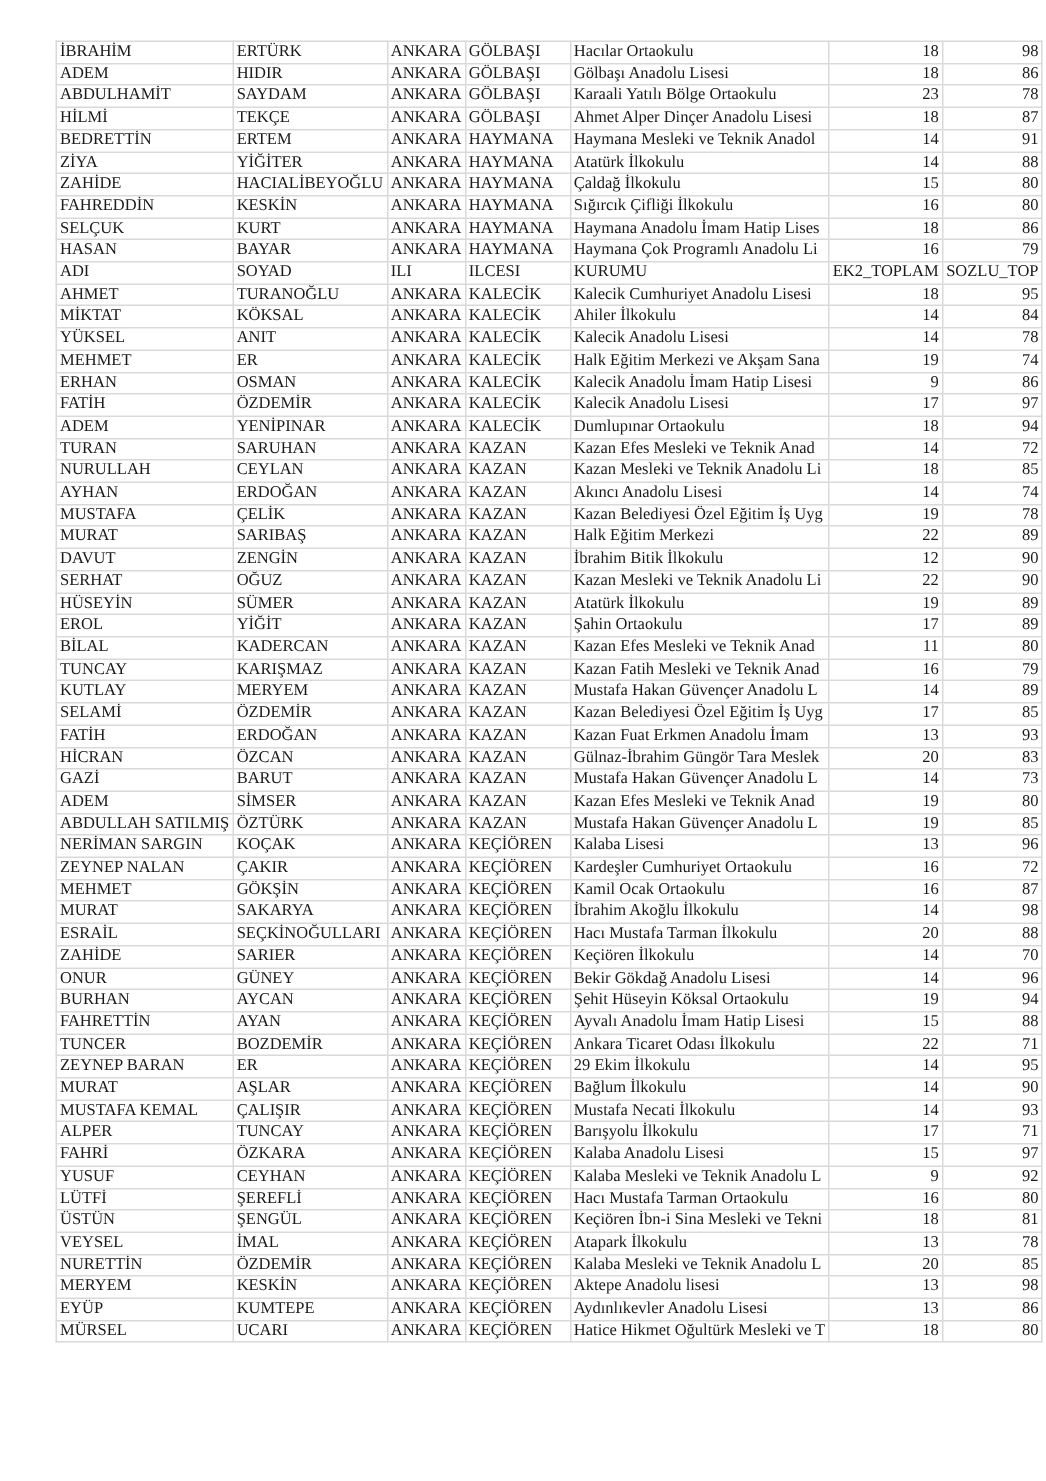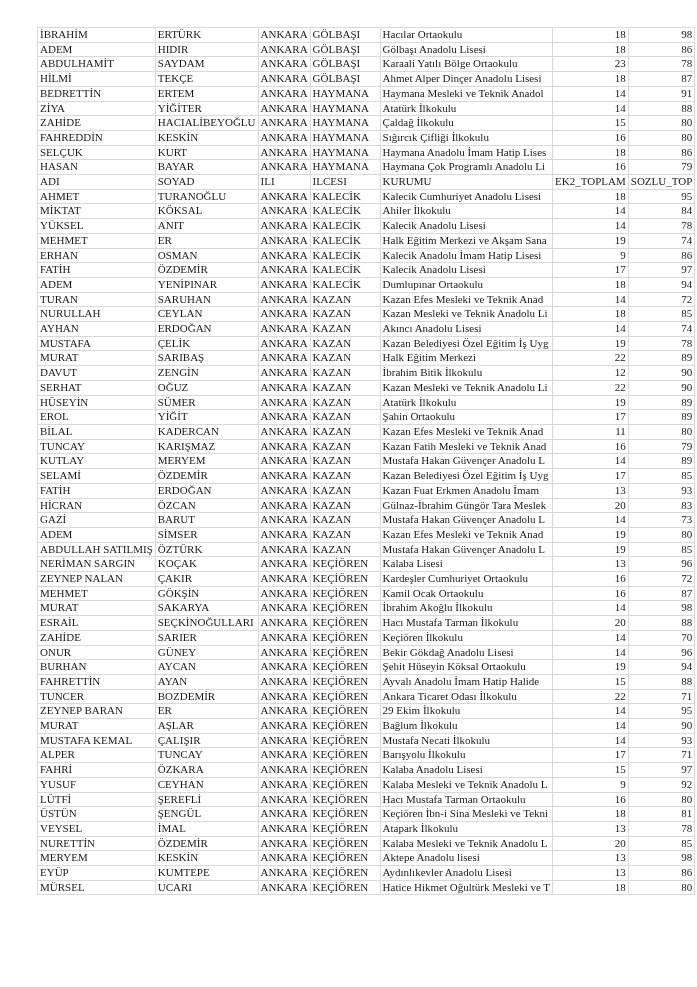--- a/index.html
+++ b/index.html
@@ -425,21 +425,21 @@
         <td>KEÇİÖREN</td>
         <td>Şehit Hüseyin Köksal Ortaokulu</td>
         <td class="num">19</td>
         <td class="num">94</td>
       </tr>
       <tr>
         <td>FAHRETTİN</td>
         <td>AYAN</td>
         <td>ANKARA</td>
         <td>KEÇİÖREN</td>
-        <td>Ayvalı Anadolu İmam Hatip Halide</td>
+        <td>Ayvalı Anadolu İmam Hatip Lisesi</td>
         <td class="num">15</td>
         <td class="num">88</td>
       </tr>
       <tr>
         <td>TUNCER</td>
         <td>BOZDEMİR</td>
         <td>ANKARA</td>
         <td>KEÇİÖREN</td>
         <td>Ankara Ticaret Odası İlkokulu</td>
         <td class="num">22</td>

